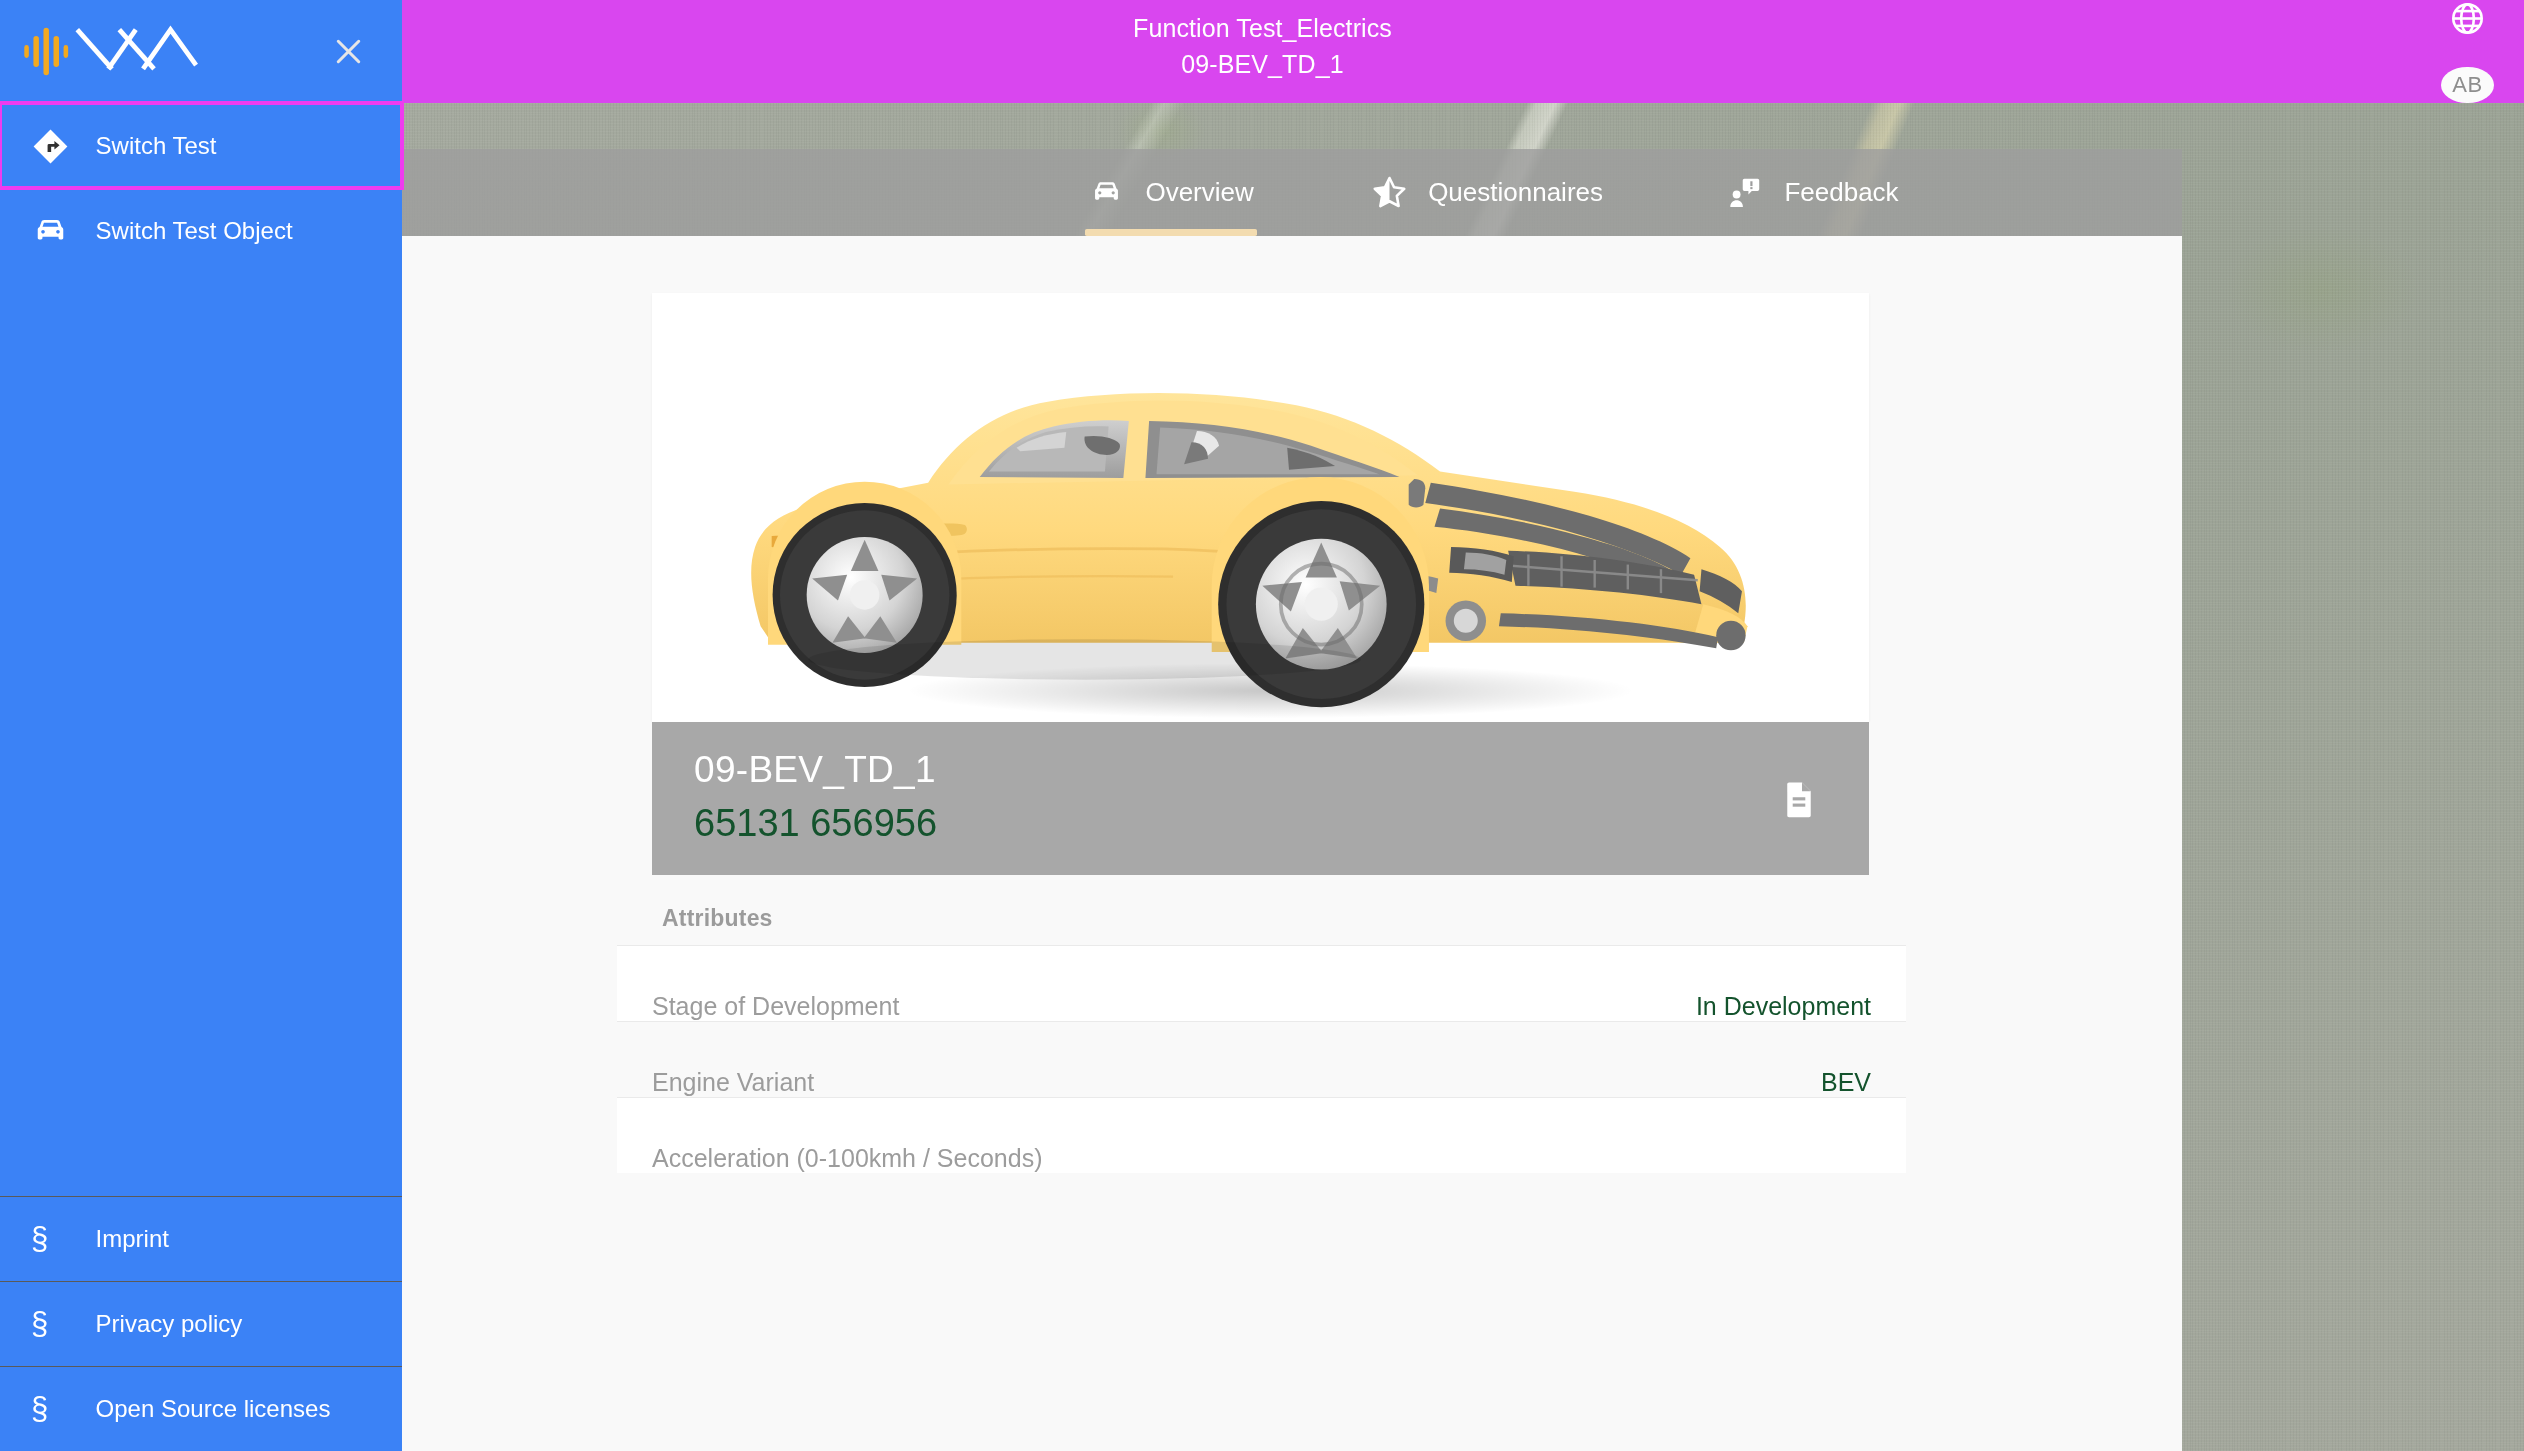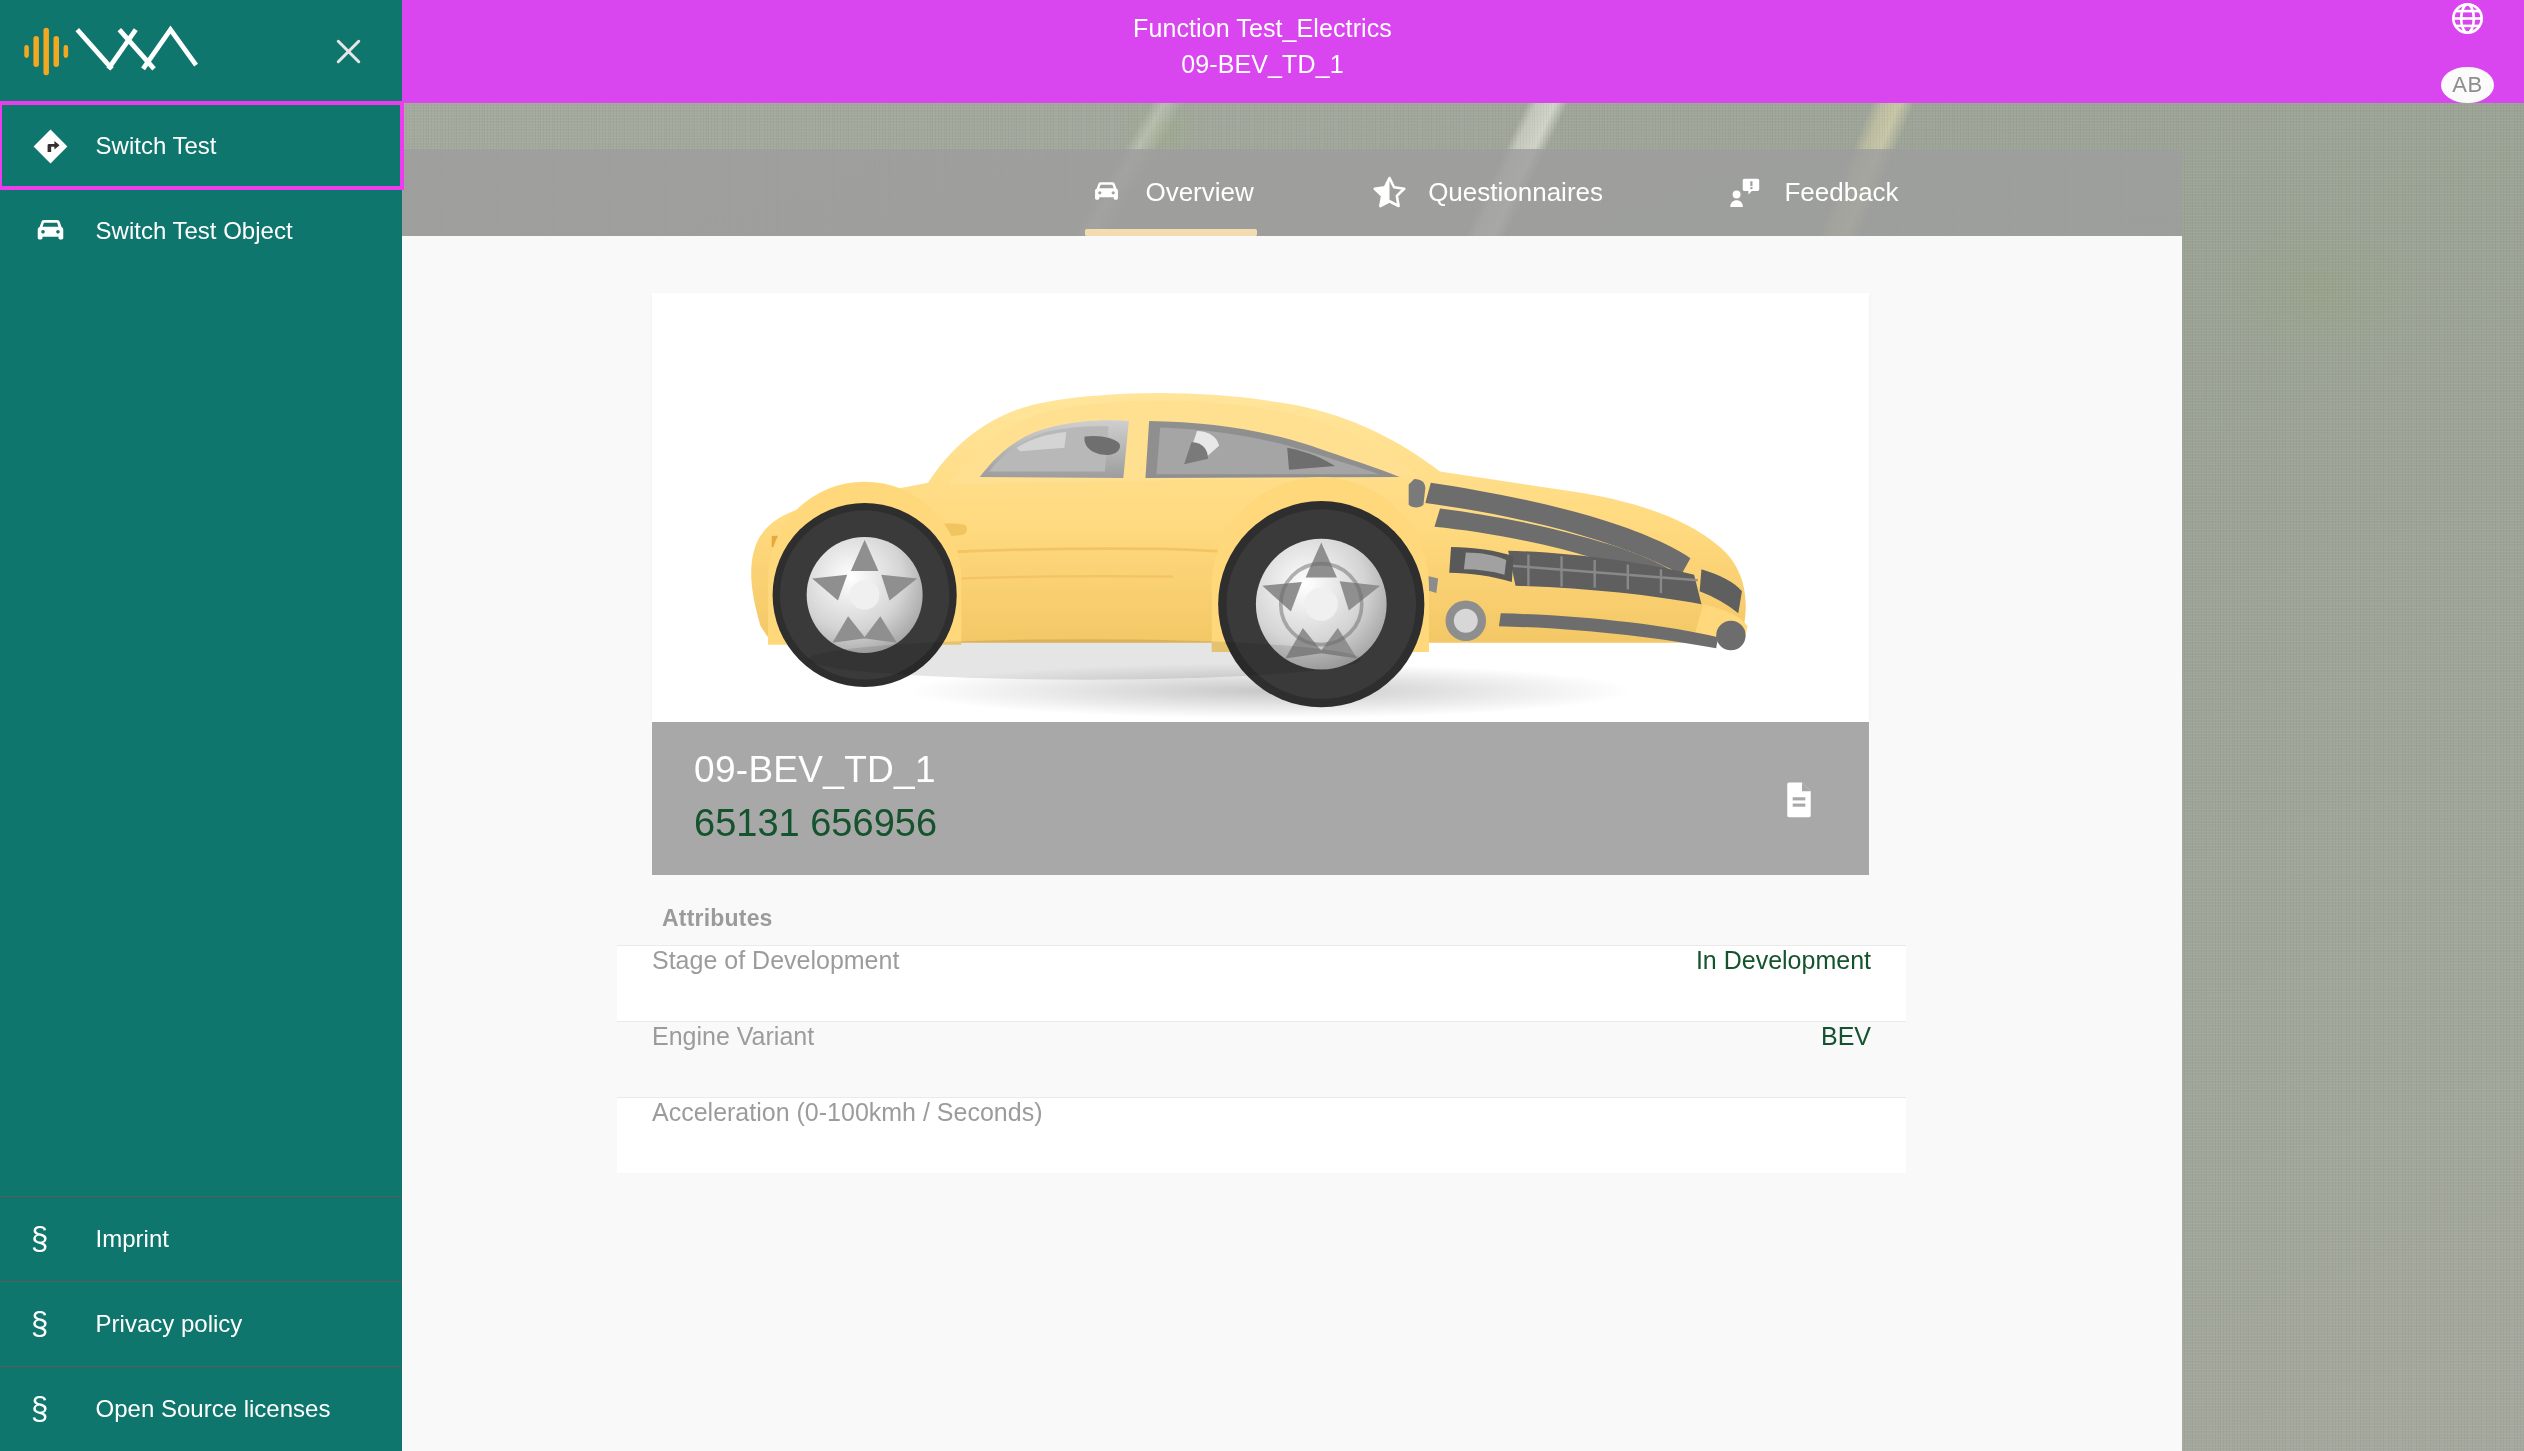--- a/index.html
+++ b/index.html
@@ -119,33 +119,33 @@
   #vehicle-band .vb-sub { color:#14532d; font-size:38px; line-height:1.35; margin-top:4.6px; }
   #doc-btn { width:57px; height:57px; display:flex; align-items:center; justify-content:center; cursor:pointer; }
 
   
   #attr-heading {
     position:absolute; left:260px; top:669px;
     font-size:23px; font-weight:bold; color:#9b9b9b; letter-spacing:0.2px;
   }
   #attr-list { position:absolute; left:215px; top:709px; width:1289px; }
   .attr-row {
-    height:76px; display:flex; align-items:flex-start; justify-content:space-between;
+    height:76px; display:flex; align-items:flex-end; justify-content:space-between;
     padding:0 35px;
     border-top:0.9px solid #eaeaea;
     font-size:25px; color:#9c9c9c;
   }
   .attr-row:nth-child(odd) { background:#ffffff; }
   .attr-row:nth-child(even) { background:#f9f9f9; }
   .attr-row .attr-val { color:#14532d; }
 
   
   #sidebar {
     position:absolute; top:0; left:0; width:402px; height:1451px;
-    background:#0f766e; z-index:60;
+    background:#3b82f6; z-index:60;
     display:flex; flex-direction:column;
   }
   #sb-top { height:103px; display:flex; align-items:center; justify-content:space-between; padding:0 29.5px 0 20px; }
   #sb-logo { display:flex; align-items:center; }
   #sb-close { width:48px; height:48px; display:flex; align-items:center; justify-content:center; cursor:pointer; }
 
   #sb-nav { margin-top:0; }
   .sb-item {
     height:85px; display:flex; align-items:center; gap:0;
     padding-left:31px; color:#ffffff; font-size:24px; cursor:pointer;

